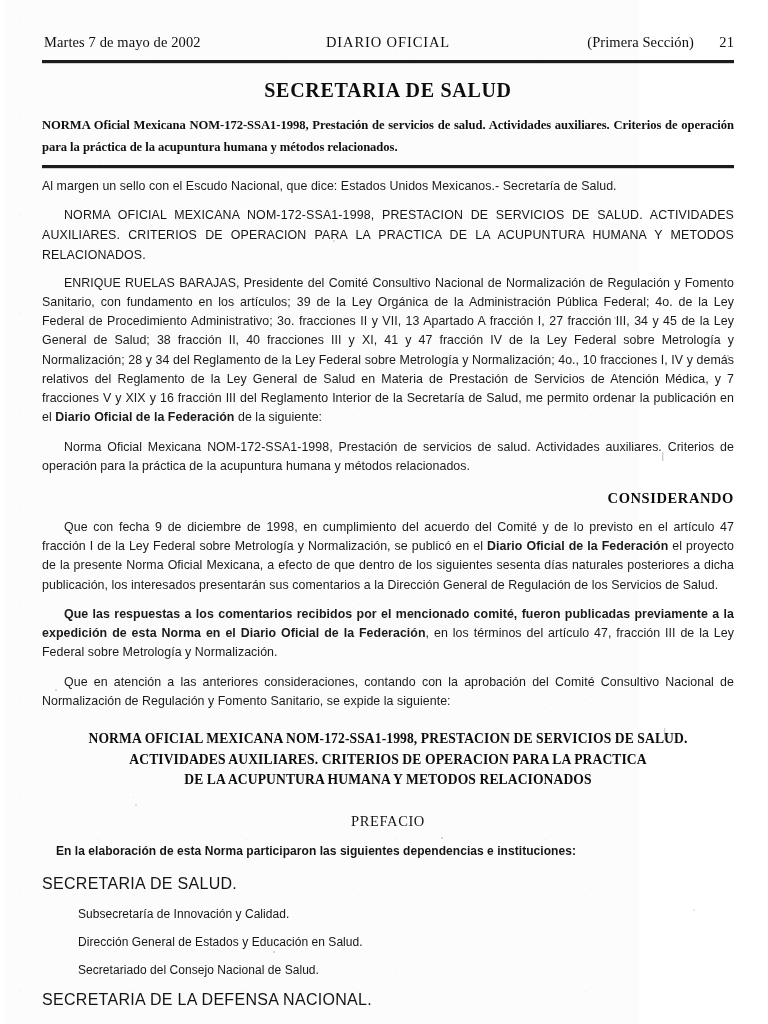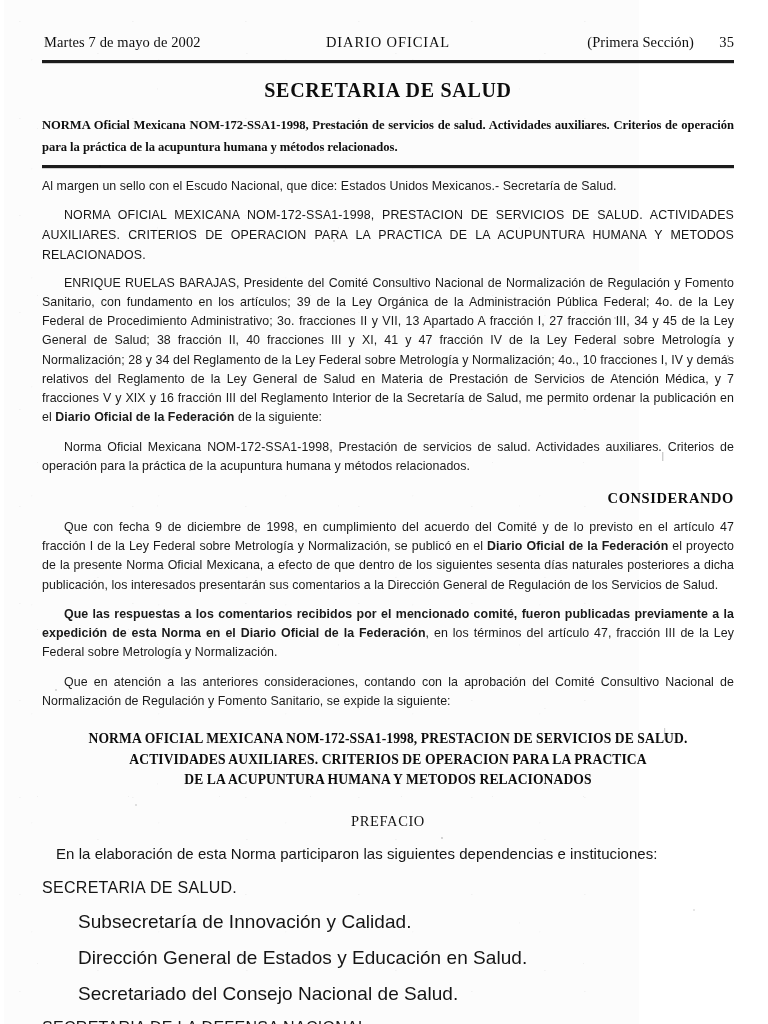--- a/index.html
+++ b/index.html
@@ -134,44 +134,45 @@
   .prefacio {
     font-family: "Liberation Serif", serif;
     font-weight: normal;
     font-size: 14.5px;
     text-align: center;
     letter-spacing: 0.6px;
     margin: 22px 0 12px 0;
   }
 
   p.lead {
-    font-size: 15px;
+    font-size: 12px;
     line-height: 1.55;
     margin: 0 0 14px 0;
     text-indent: 14px;
     letter-spacing: 0.05px;
+    font-weight: bold;
   }
 
   .org { font-size: 16px; margin: 0 0 14px 0; letter-spacing: 0.3px; }
-  .unit { font-size: 19px; margin: 0 0 14px 0; padding-left: 36px; letter-spacing: 0.05px; }
+  .unit { font-size: 12px; margin: 0 0 14px 0; padding-left: 36px; letter-spacing: 0.05px; }
 
   
   .speckles { position:absolute; left:0; top:0; width:768px; height:1024px; pointer-events:none; }
 </style>
 </head>
 <body>
 
 <div class="page">
   <div class="inner">
 
     <div class="runhead">
       <span class="rh-date">Martes 7 de mayo de 2002</span>
       <span class="rh-title">DIARIO OFICIAL</span>
       <span class="rh-section">(Primera Sección)</span>
-      <span class="rh-page">35</span>
+      <span class="rh-page">21</span>
     </div>
     <div class="rule-thick"></div>
 
     <div class="dept-title">SECRETARIA DE SALUD</div>
 
     <div class="standfirst">NORMA Oficial Mexicana NOM-172-SSA1-1998, Prestación de servicios de salud. Actividades auxiliares. Criterios de operación para la práctica de la acupuntura humana y métodos relacionados.</div>
     <div class="rule-thick second"></div>
 
     <div class="body-block">
 

